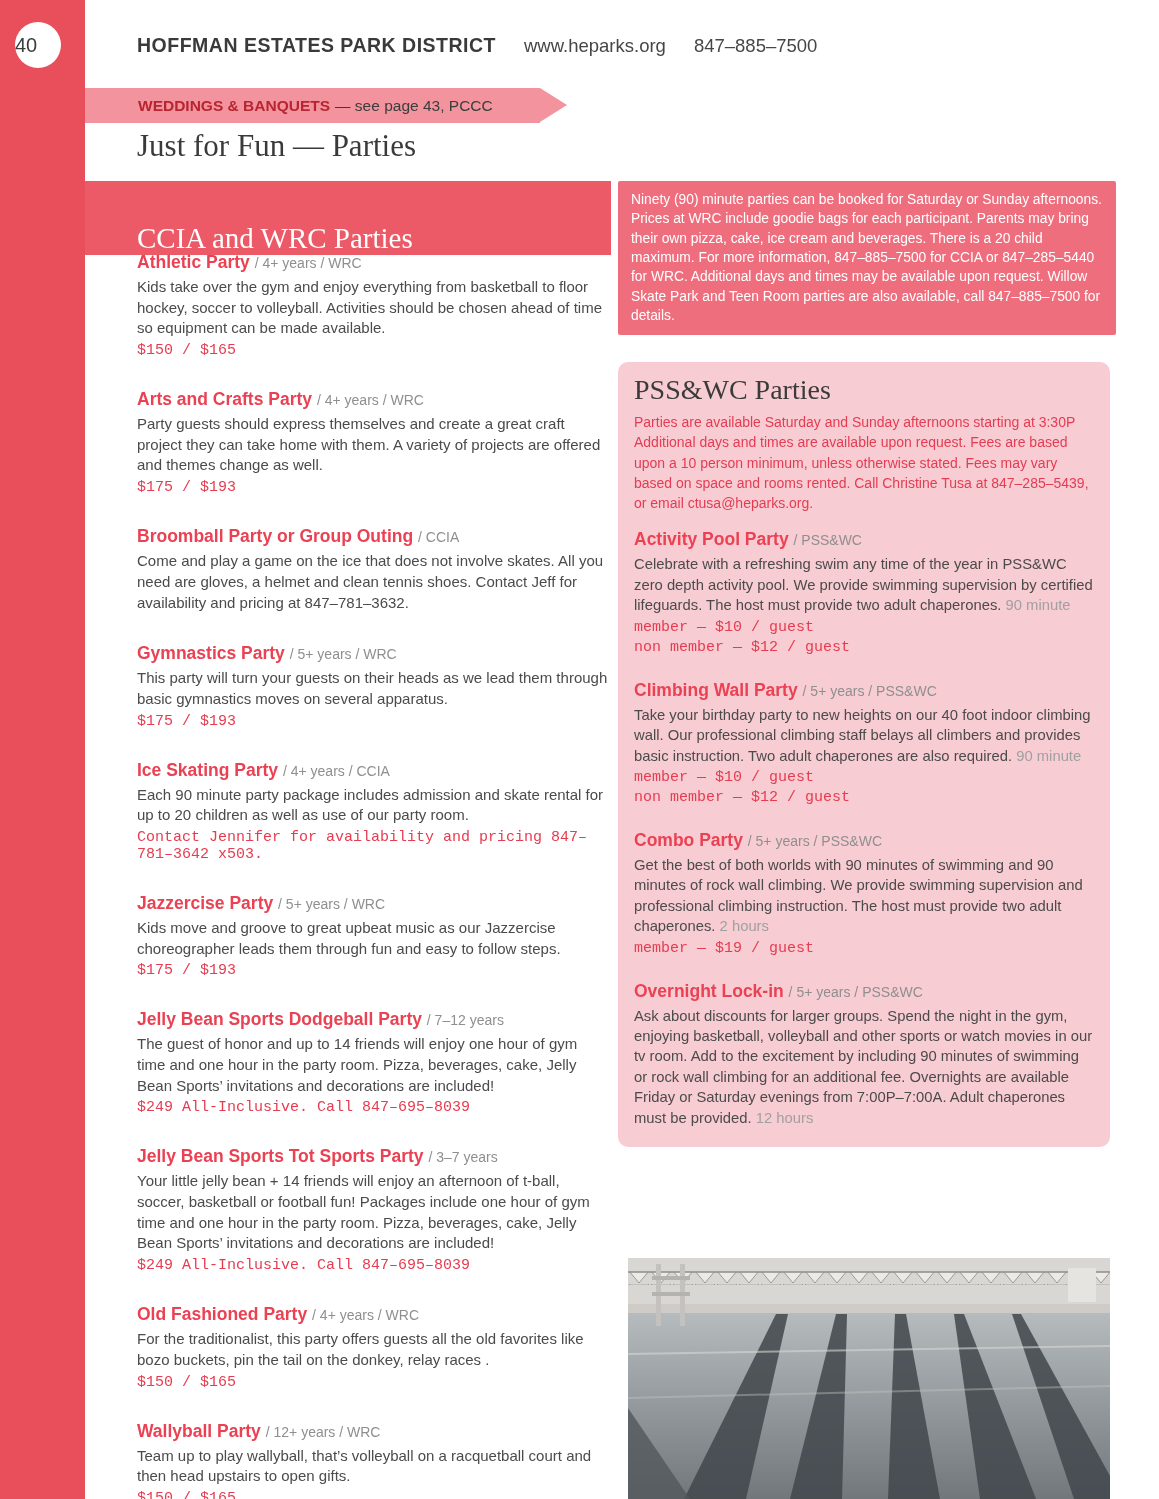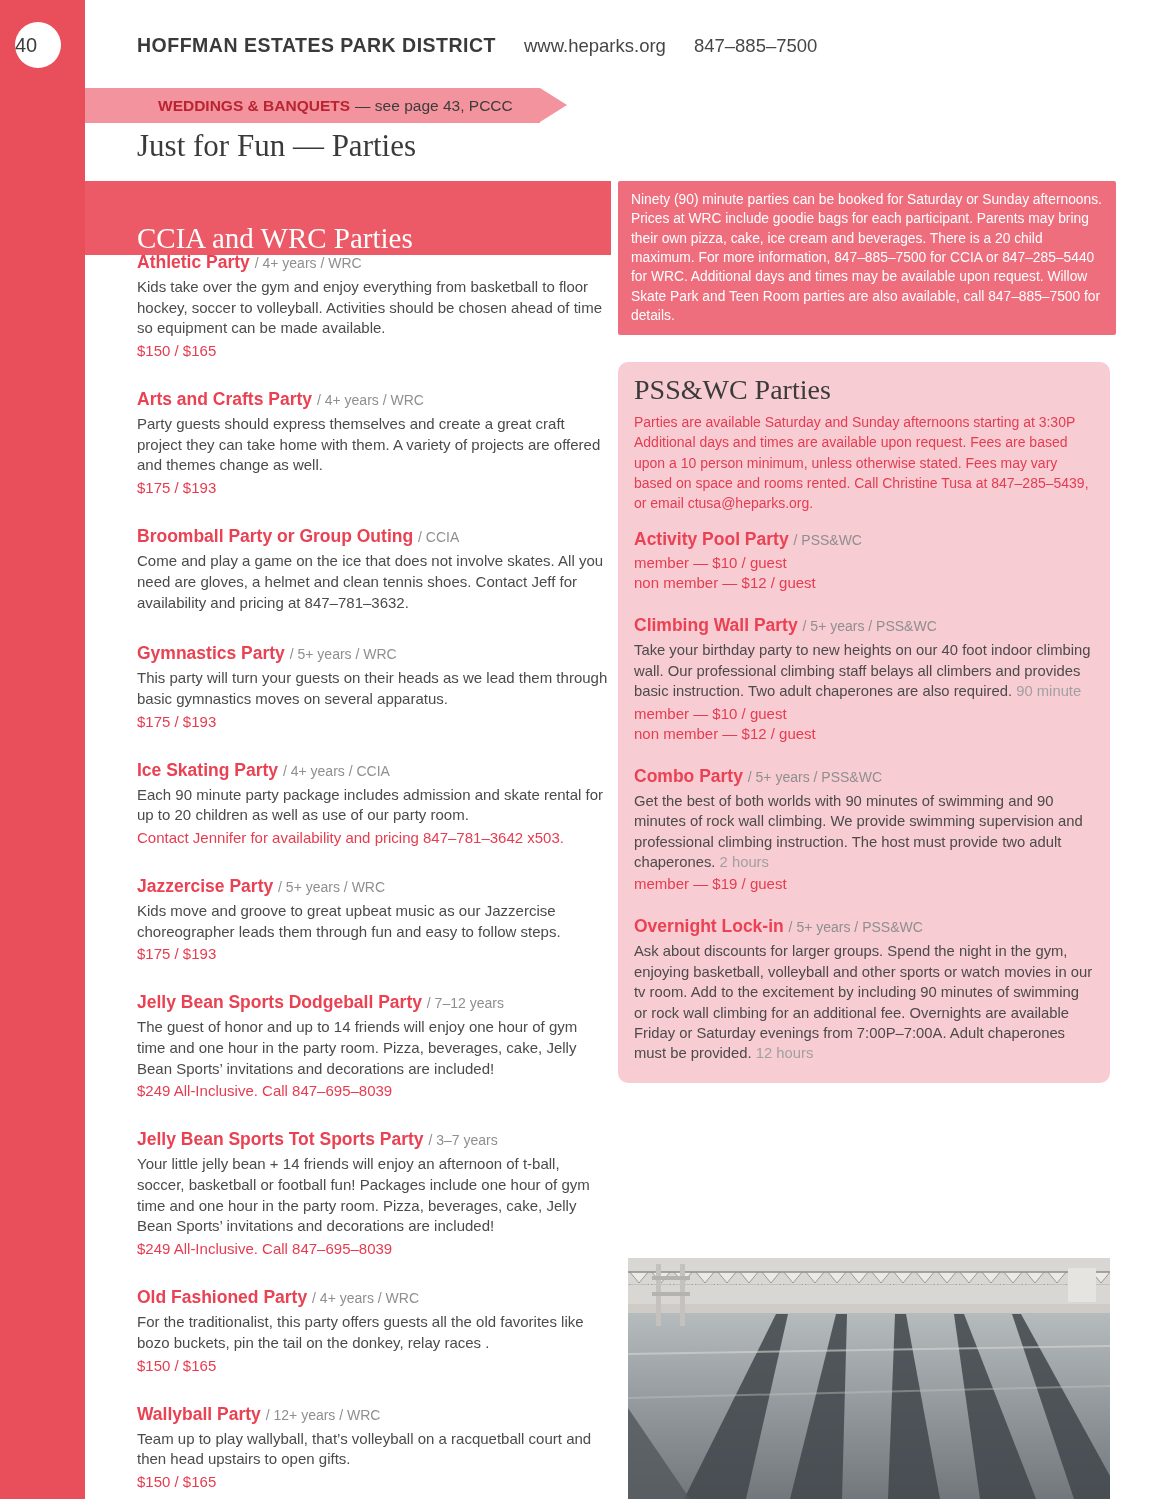--- a/index.html
+++ b/index.html
@@ -29,21 +29,21 @@
     display:flex; align-items:baseline; gap:28px;
     white-space:nowrap;
   }
   .district { font-weight:bold; font-size:19.5px; letter-spacing:.5px; color:#3a3a3a; }
   .site, .phone { font-size:18.5px; color:#464646; }
   .banner {
     position:absolute; left:85px; top:88px;
     width:455px; height:35px;
     background:#f2939e;
     display:flex; align-items:center;
-    padding-left:73px;
+    padding-left:53px;
     font-size:15.5px;
     white-space:nowrap;
   }
   .banner-arrow {
     position:absolute; left:100%; top:0;
     width:0; height:0;
     border-top:17.5px solid transparent;
     border-bottom:17.5px solid transparent;
     border-left:27px solid #f2939e;
   }
@@ -74,21 +74,21 @@
     border-radius:2px;
   }
   .left-col {
     position:absolute; left:137px; top:252px;
     width:472px;
   }
   .entry { margin-bottom:30px; }
   .entry-title { margin:0 0 4px; font-size:17.5px; color:#ea4153; font-weight:bold; }
   .meta { font-size:14px; color:#8f8f8f; font-weight:normal; }
   .body { margin:0; font-size:15px; line-height:1.38; color:#4b4b4b; }
-  .price { margin-top:3px; font-size:15px; color:#e63c50; }
+  .price { margin-top:3px; font-size:15px; color:#e63c50;font-family:Liberation Mono, monospace; }
   .dur { color:#a0a0a0; }
   .pink-box {
     position:absolute; left:618px; top:362px;
     width:492px;
     background:#f8ccd3;
     border-radius:10px;
     padding:12px 16px 16px;
   }
   .pink-title {
     margin:0 0 6px;
@@ -199,20 +199,21 @@
       </article>
     </section>
 
   <section class="pink-box">
     <h2 class="pink-title">PSS&amp;WC Parties</h2>
     <p class="pink-intro">Parties are available Saturday and Sunday afternoons starting at 3:30P Additional days and times are available upon request. Fees are based upon a 10 person minimum, unless otherwise stated. Fees may vary based on space and rooms rented. Call Christine Tusa at 847–285–5439, or email ctusa@heparks.org.</p>
     <div>
 
         <article class="entry">
           <h3 class="entry-title"><span>Activity Pool Party</span> <span class="meta">/ PSS&amp;WC</span></h3>
+          <p class="body"><span>Celebrate with a refreshing swim any time of the year in PSS&amp;WC zero depth activity pool. We provide swimming supervision by certified lifeguards. The host must provide two adult chaperones.</span> <span class="dur">90 minute</span></p>
           <div class="price">member — $10 / guest</div>
           <div class="price">non member — $12 / guest</div>
         </article>
 
         <article class="entry">
           <h3 class="entry-title"><span>Climbing Wall Party</span> <span class="meta">/ 5+ years / PSS&amp;WC</span></h3>
           <p class="body"><span>Take your birthday party to new heights on our 40 foot indoor climbing wall. Our professional climbing staff belays all climbers and provides basic instruction. Two adult chaperones are also required.</span> <span class="dur">90 minute</span></p>
           <div class="price">member — $10 / guest</div>
           <div class="price">non member — $12 / guest</div>
         </article>

